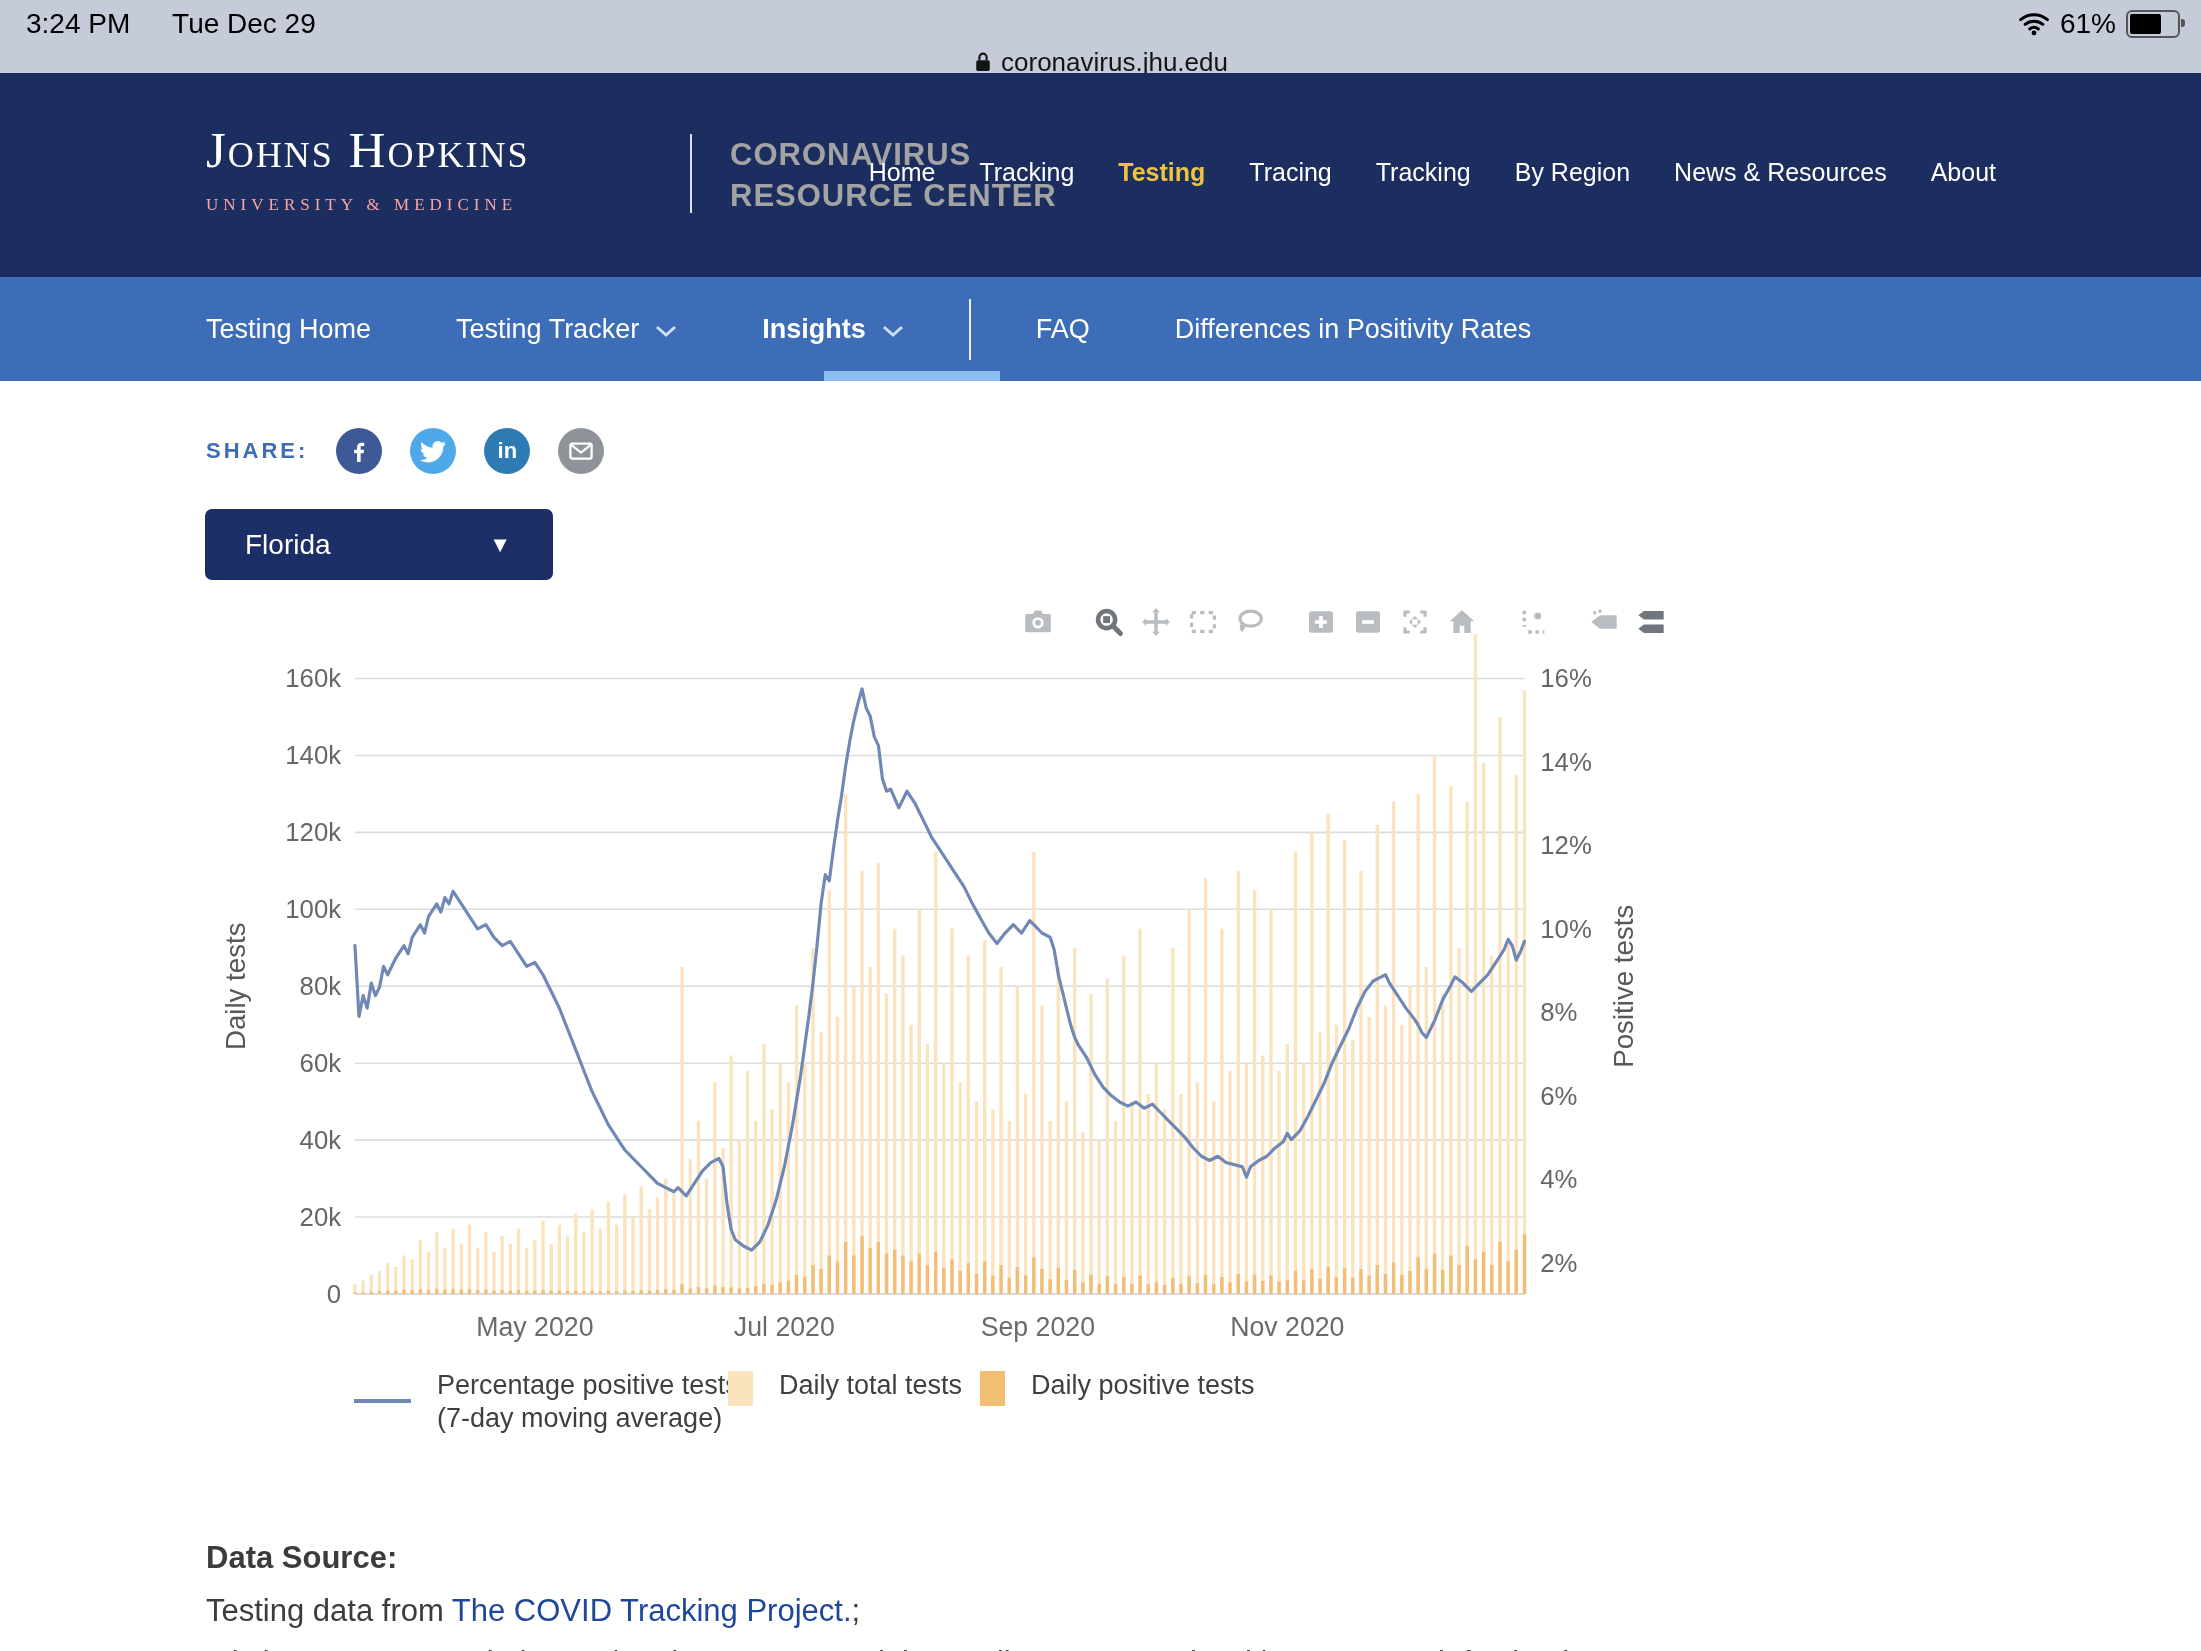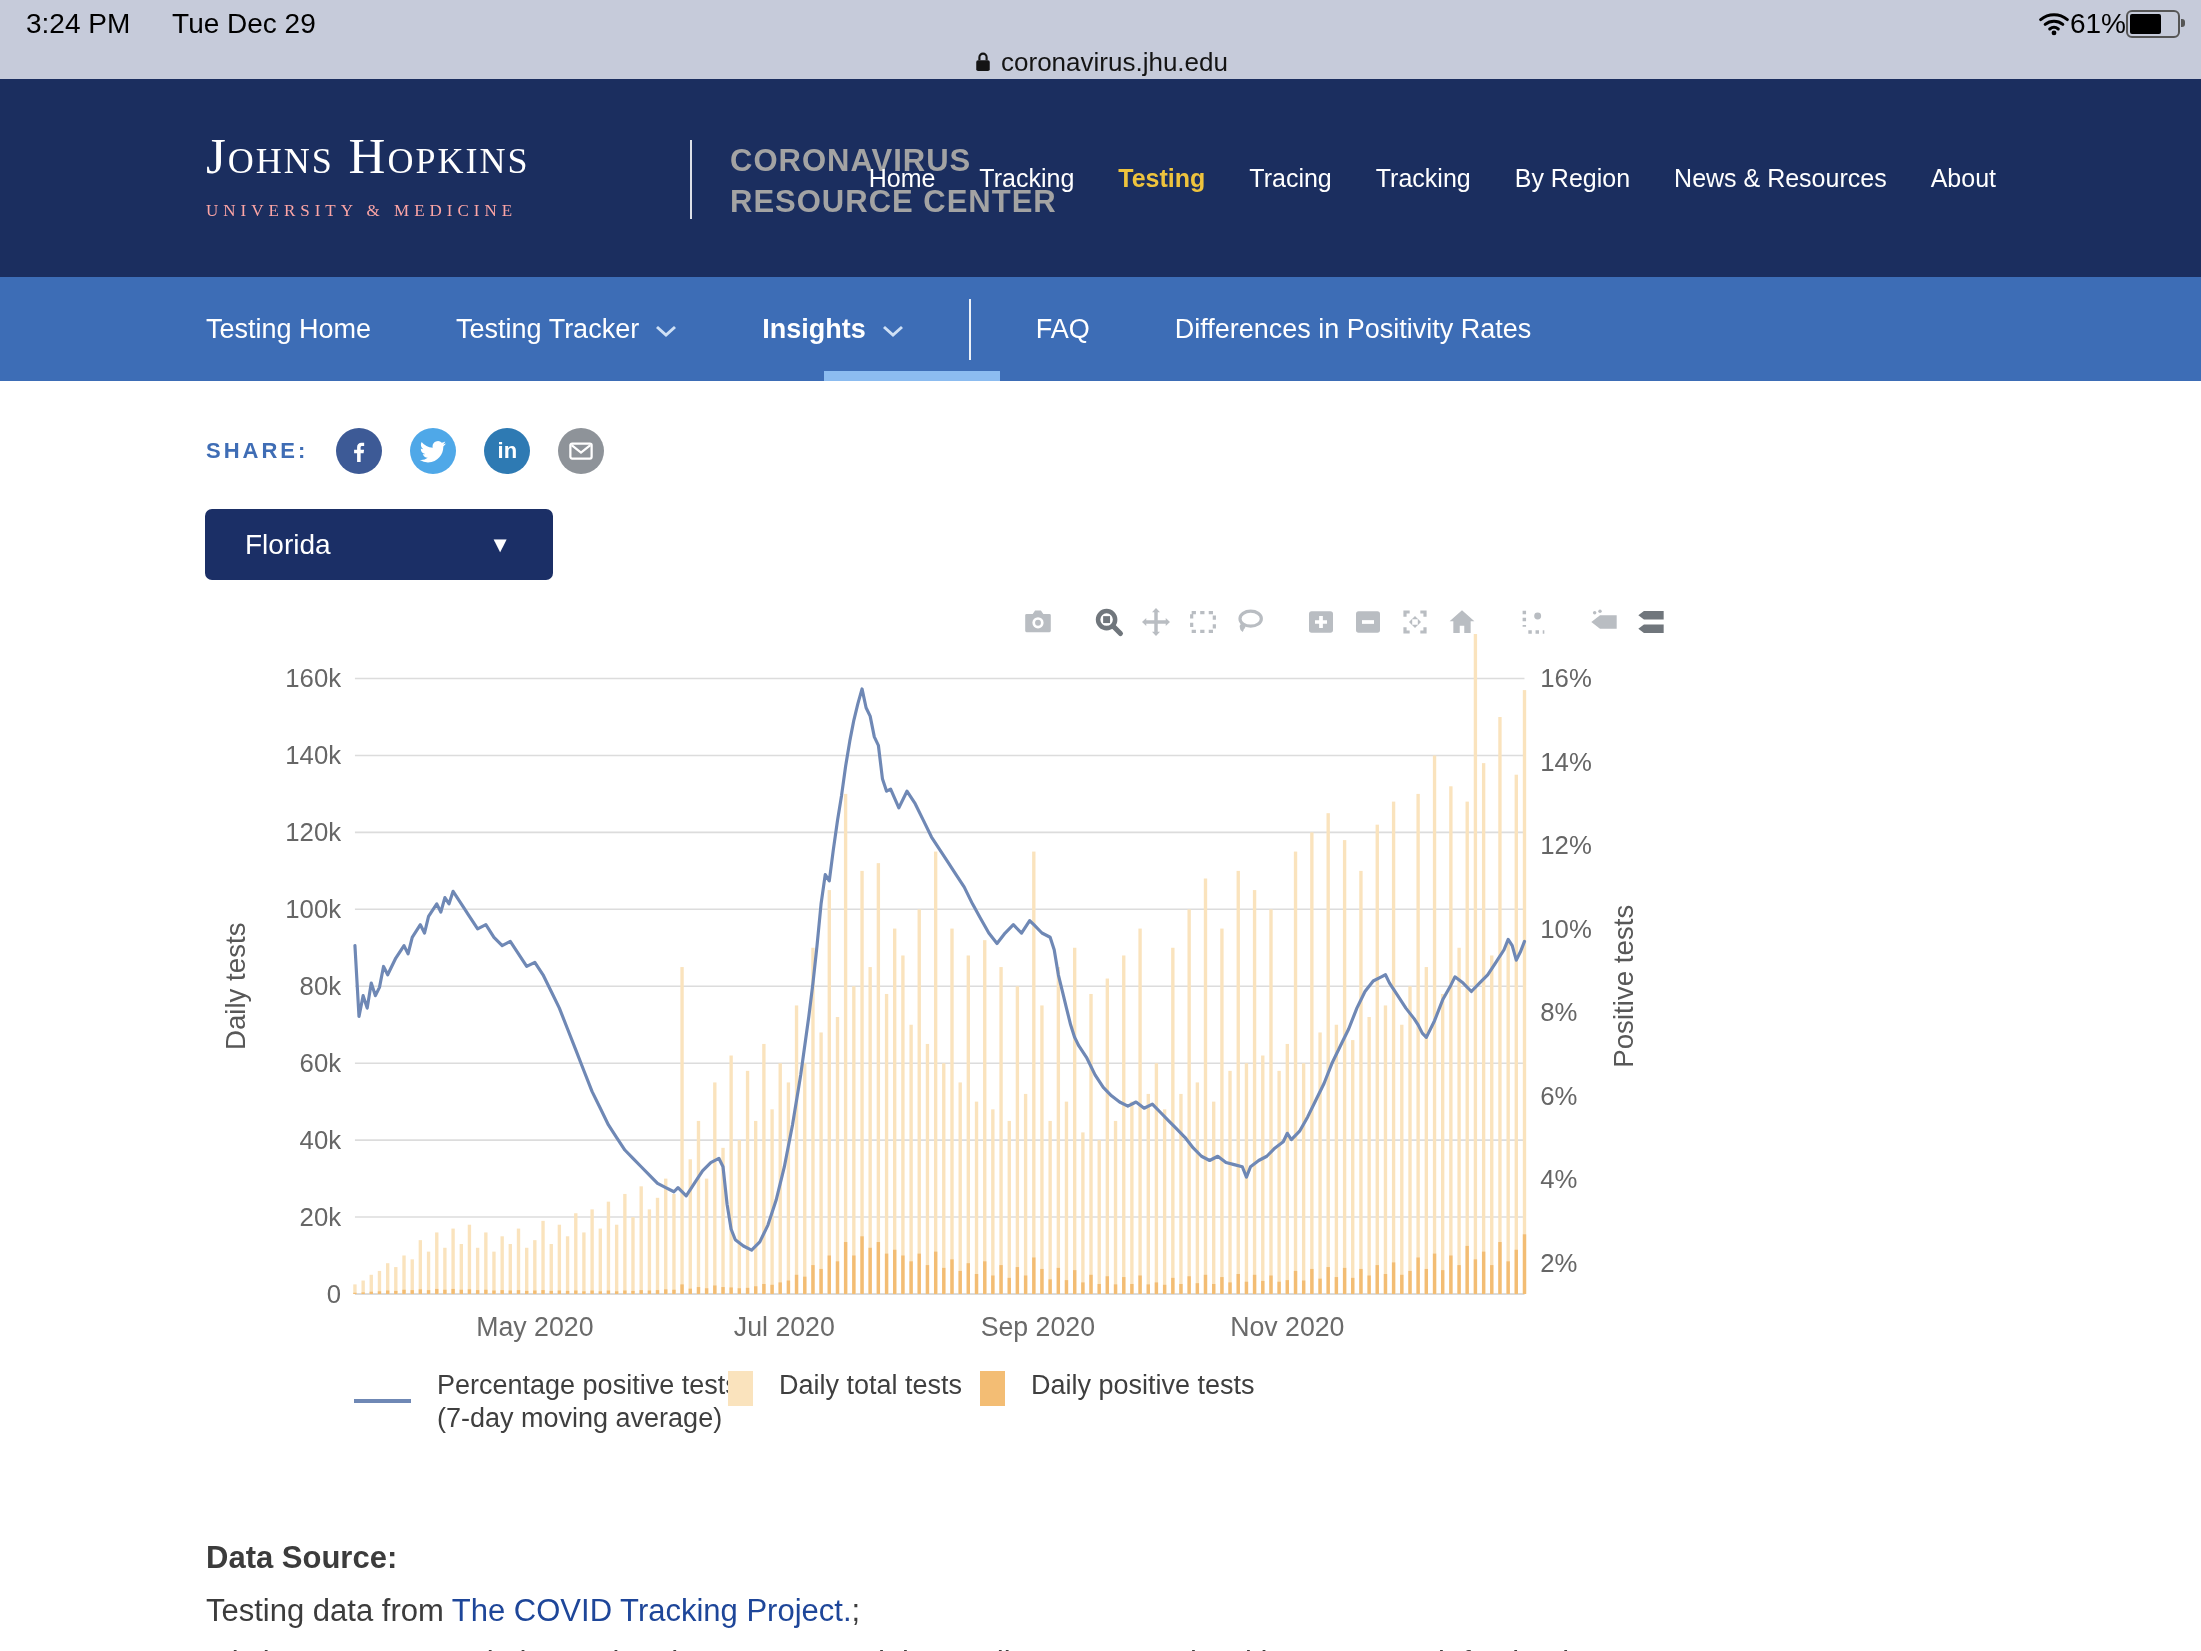--- a/index.html
+++ b/index.html
@@ -4,28 +4,28 @@
 <style>
   html,body{margin:0;padding:0;background:#ffffff;}
   #app{position:relative;width:2202px;height:1651px;overflow:hidden;background:#ffffff;
        font-family:"Liberation Sans",sans-serif;}
 
   
   .chrome{position:absolute;left:0;top:0;width:2202px;height:79px;background:#c6cbda;}
   .status-row{position:absolute;left:0;top:0;width:100%;height:44px;}
   .status-left{position:absolute;left:26px;top:8px;font-size:28px;color:#000;font-weight:500;}
   .status-left .date{margin-left:34px;font-weight:400;}
-  .status-right{position:absolute;right:22px;top:8px;display:flex;align-items:center;font-size:28px;color:#000;}
+  .status-right{position:absolute;right:22px;top:8px;display:flex;align-items:center;gap:10px;font-size:28px;color:#000;}
   .battery{position:relative;display:inline-block;width:50px;height:24px;border:2px solid #555;border-radius:6px;}
   .battery i{position:absolute;left:2px;top:2px;bottom:2px;background:#000;border-radius:2px;}
   .battery:after{content:"";position:absolute;right:-7px;top:7px;width:4px;height:8px;background:#555;border-radius:0 3px 3px 0;}
   .url-row{position:absolute;left:0;top:44px;width:100%;height:36px;display:flex;align-items:center;justify-content:center;gap:9px;font-size:26px;color:#141414;}
 
   
-  .site-header{position:absolute;left:0;top:79px;width:2202px;height:222px;background:#1b2e5f;}
+  .site-header{position:absolute;left:0;top:73px;width:2202px;height:222px;background:#1b2e5f;}
   .logo{position:absolute;left:206px;top:51px;cursor:pointer;}
   .logo-main{font-family:"Liberation Serif",serif;font-variant:small-caps;font-size:51px;color:#fff;letter-spacing:2px;line-height:53px;}
   .logo-sub{font-family:"Liberation Serif",serif;font-size:17px;color:#fca5a5;letter-spacing:5px;margin-top:18px;text-align:left;}
   .logo-divider{position:absolute;left:690px;top:61px;width:2px;height:79px;background:rgba(255,255,255,.85);}
   .site-title{position:absolute;left:730px;top:61px;color:#a3a3a3;font-weight:bold;font-size:31px;line-height:41px;letter-spacing:1px;}
   #main-nav{position:absolute;right:206px;top:0;height:198px;display:flex;align-items:center;gap:44px;}
   .nav-item{color:#fff;font-size:25px;cursor:pointer;white-space:nowrap;}
   .nav-item.active{color:#eec33d;font-weight:bold;}
 
   

